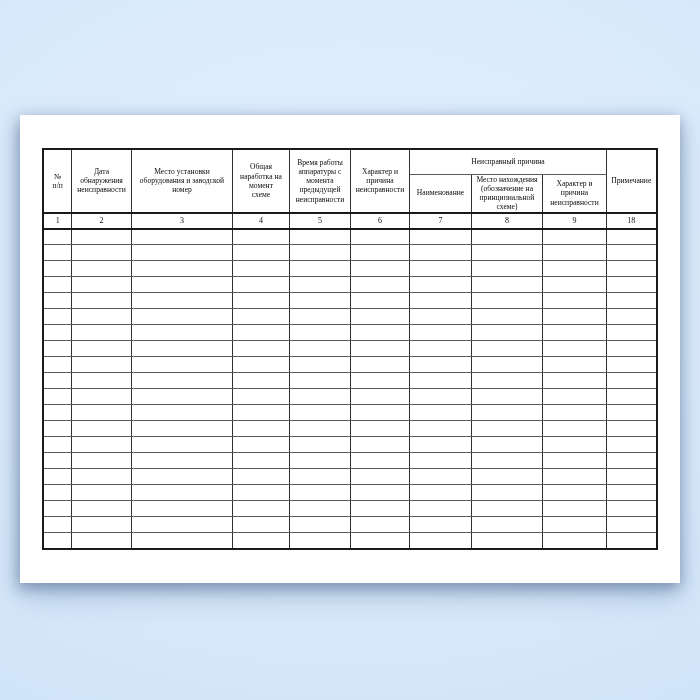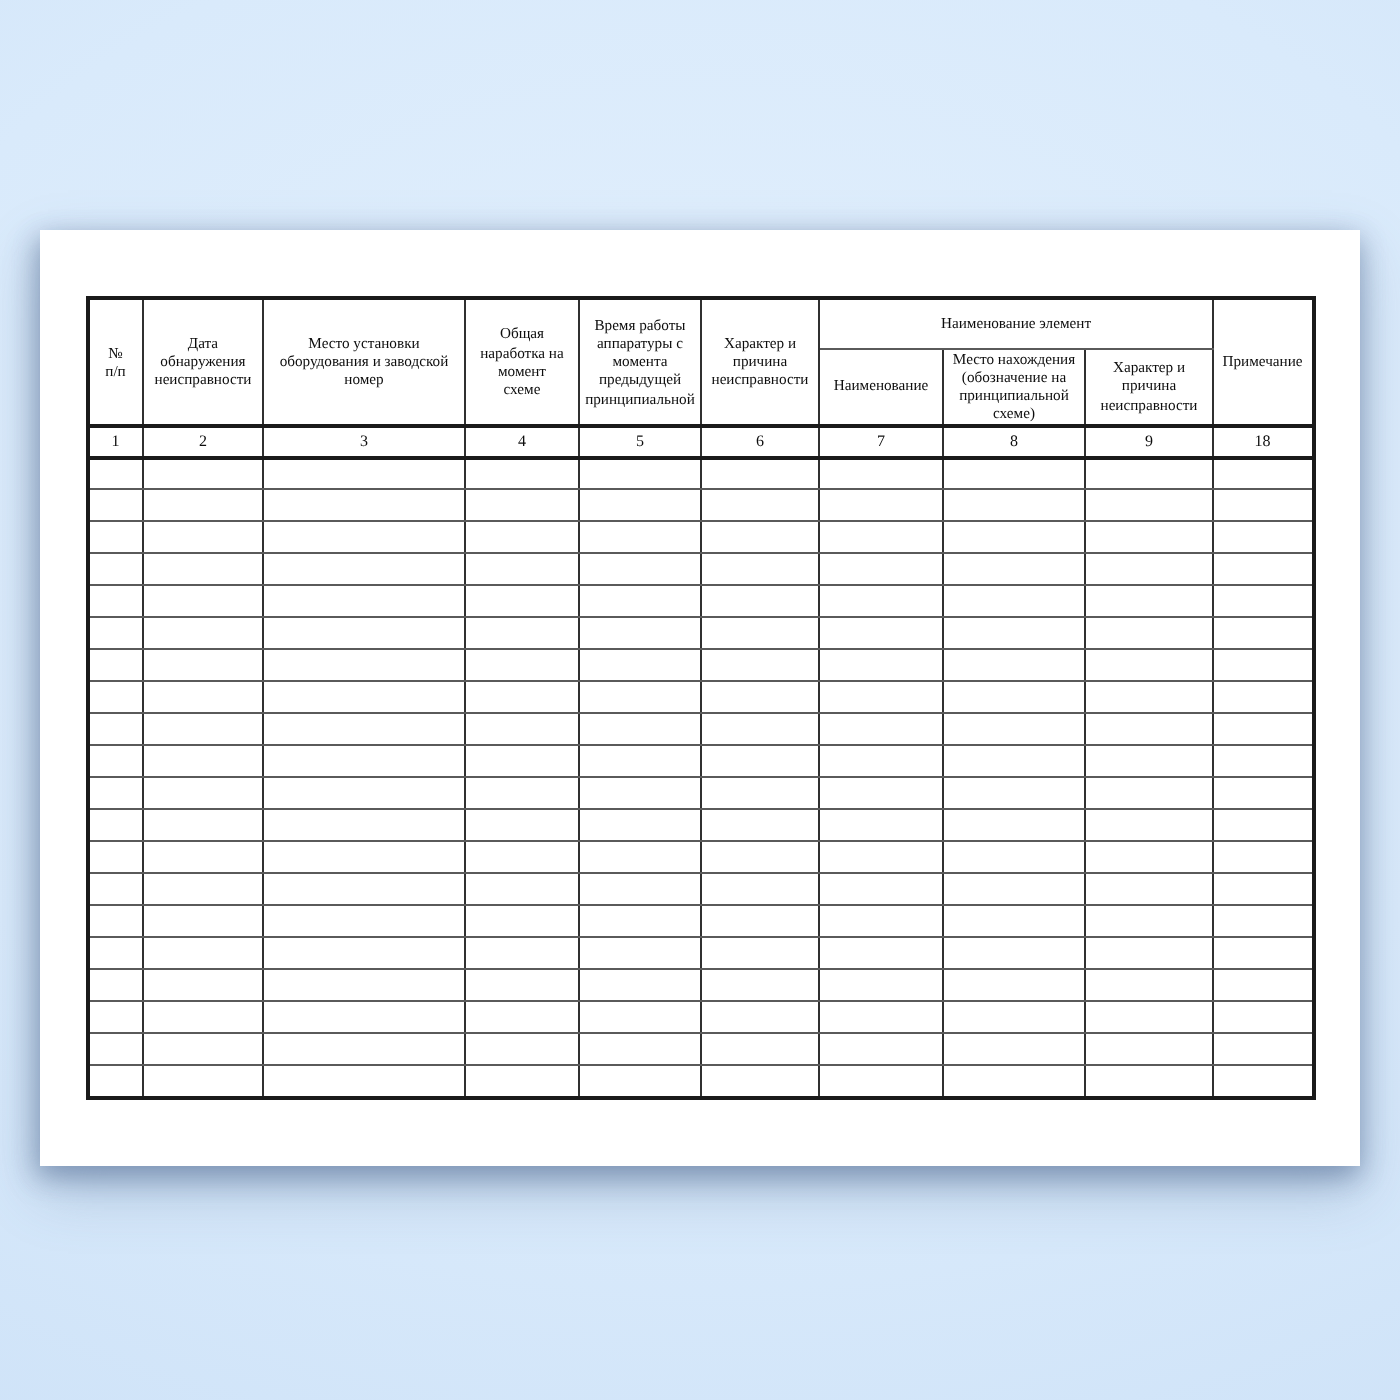--- a/index.html
+++ b/index.html
@@ -90,25 +90,25 @@
 оборудования и заводской
 номер</th>
           <th class="span2" rowspan="2">Общая
 наработка на
 момент
 схеме</th>
           <th class="span2" rowspan="2">Время работы
 аппаратуры с
 момента
 предыдущей
-принципиальной</th>
+неисправности</th>
           <th class="span2" rowspan="2">Характер и
 причина
 неисправности</th>
-          <th colspan="3">Наименование элемент</th>
+          <th colspan="3">Неисправный причина</th>
           <th class="span2" rowspan="2">Примечание</th>
         </tr>
         <tr class="hrow-b">
           <th>Наименование</th>
           <th>Место нахождения
 (обозначение на
 принципиальной
 схеме)</th>
           <th>Характер и
 причина

